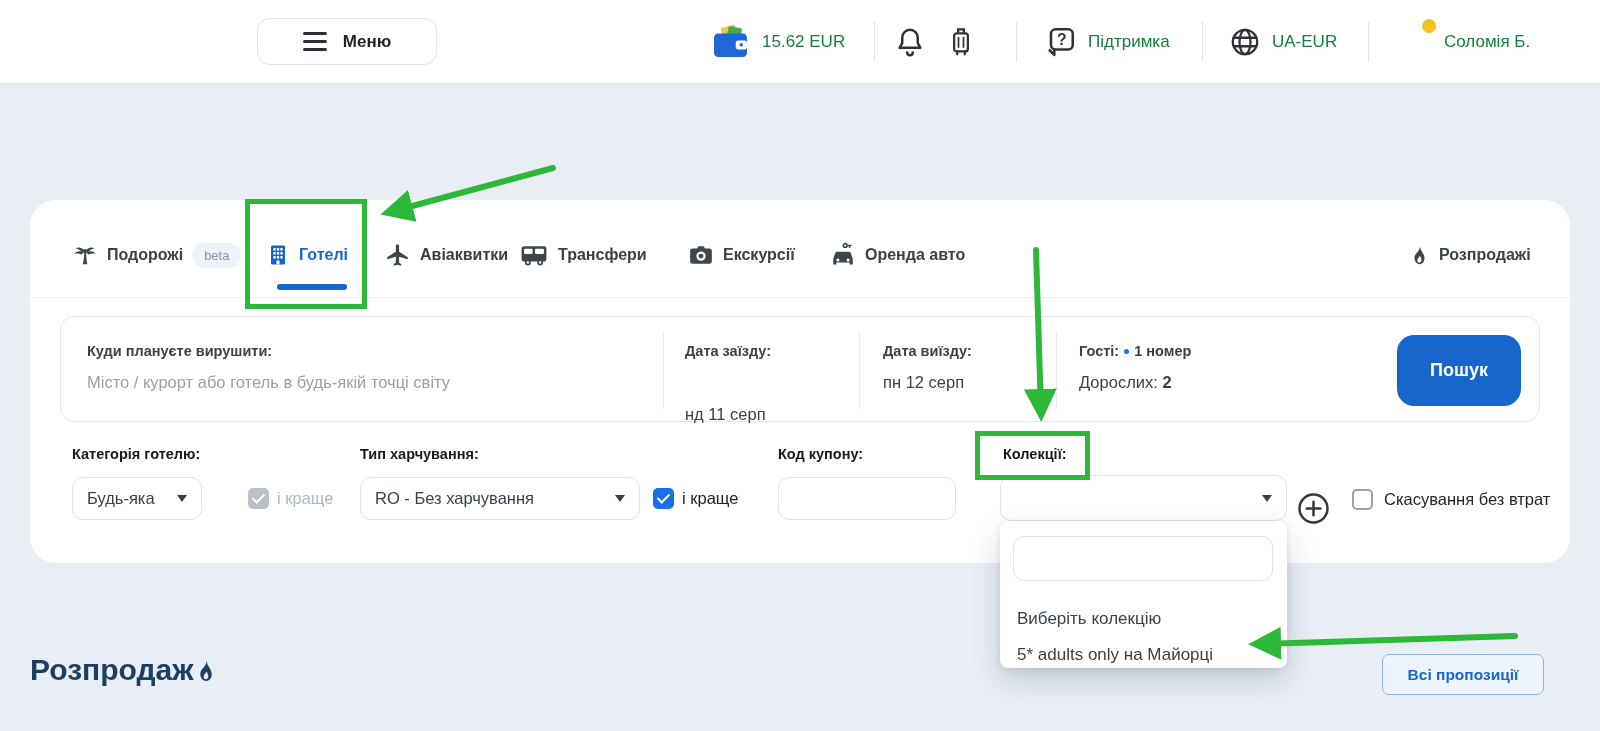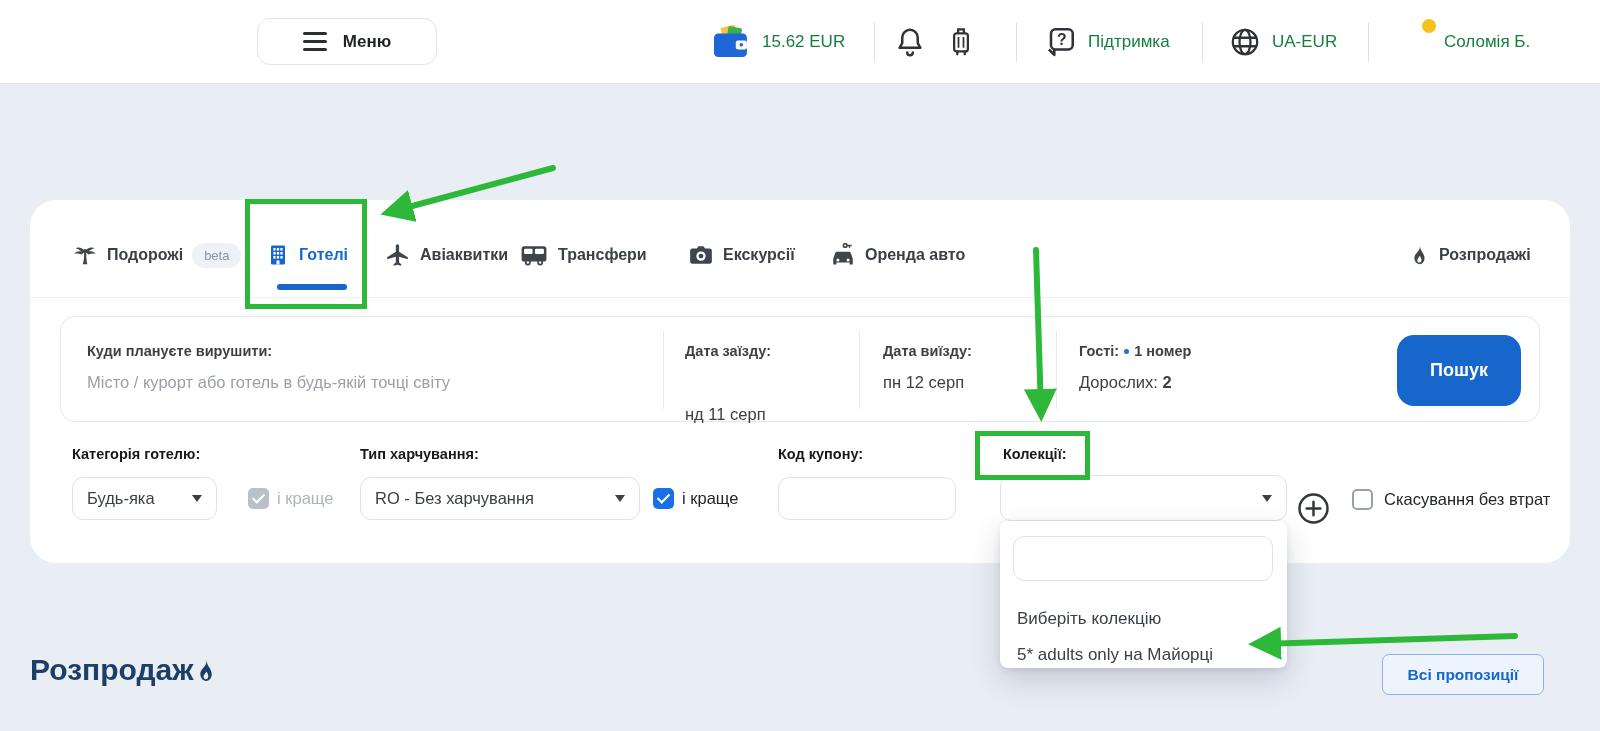--- a/index.html
+++ b/index.html
@@ -284,21 +284,21 @@
 
     <div class="field" style="left:1018px; width:300px;">
       <span class="f-label" style="left:0;"><span>Гості:</span><span class="guest-dot"></span><span>1 номер</span></span>
       <span class="f-value" style="left:0;"><span>Дорослих:</span>&nbsp;<b>2</b></span>
     </div>
 
     <button class="search-btn">Пошук</button>
   </div>
 
   <span class="flt-label" style="left:72px; top:446px;">Категорія готелю:</span>
-  <div class="select" style="left:72px; top:477px; width:145px;">
+  <div class="select" style="left:72px; top:477px; width:130px;">
     <span>Будь-яка</span>
     <span class="chevron-down"></span>
   </div>
   <span class="cb checked-gray" style="left:248px; top:488px;"></span>
   <span class="cb-label muted" style="left:277px; top:489px;">і краще</span>
 
   <span class="flt-label" style="left:360px; top:446px;">Тип харчування:</span>
   <div class="select" style="left:360px; top:477px; width:280px;">
     <span>RO - Без харчування</span>
     <span class="chevron-down"></span>

